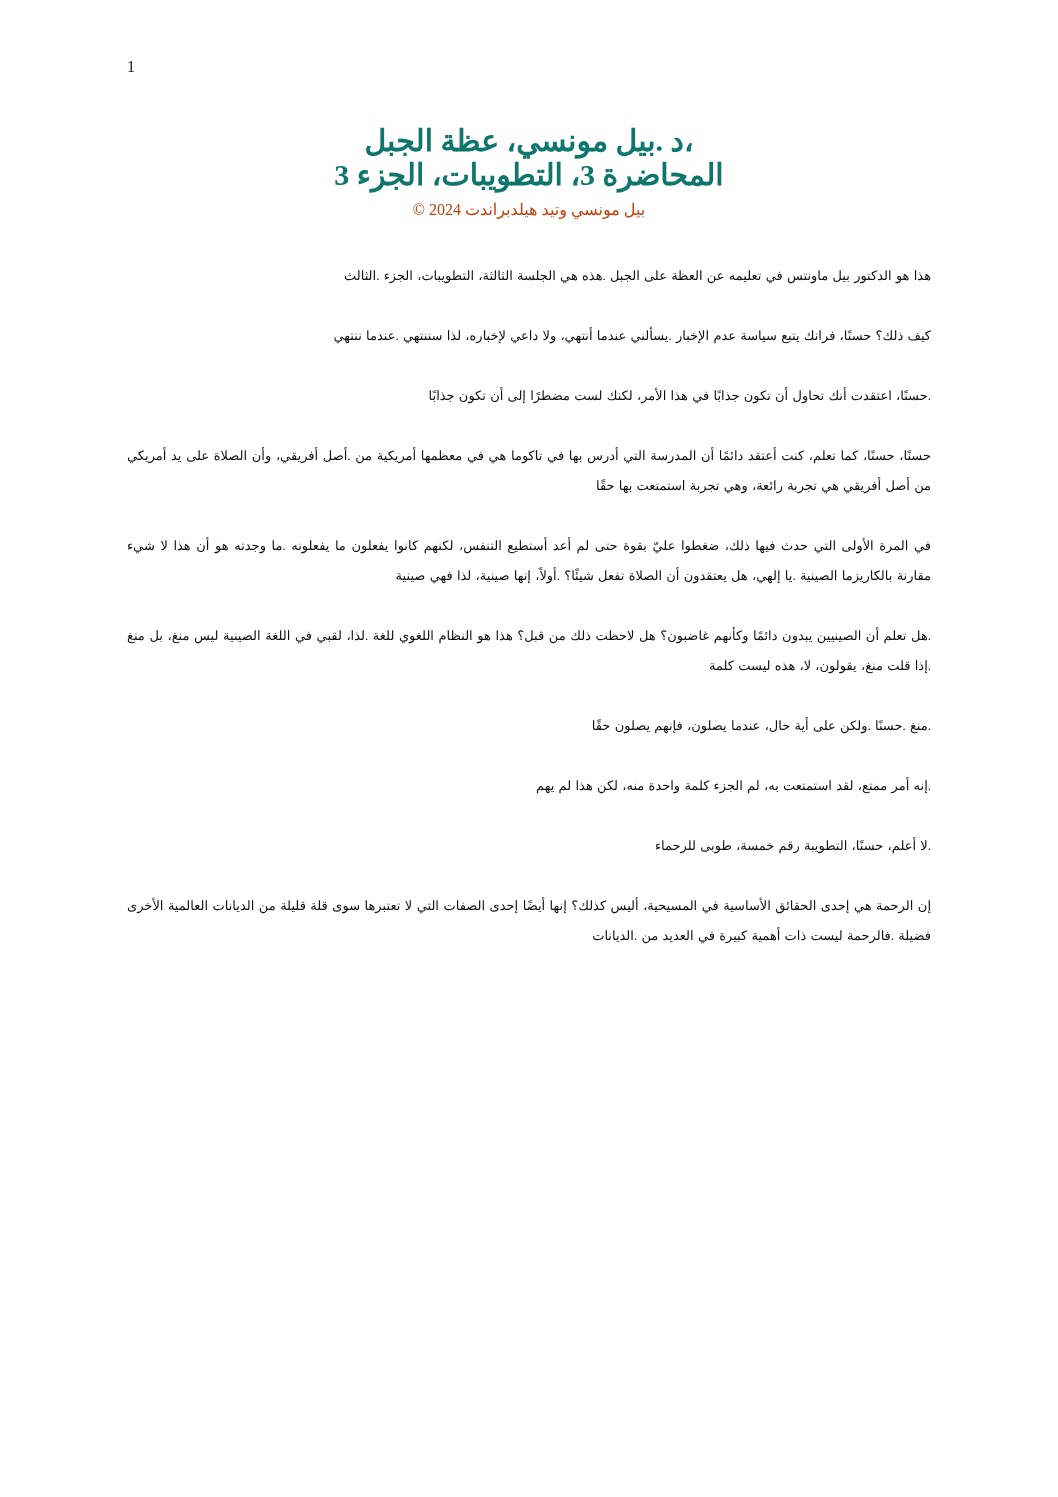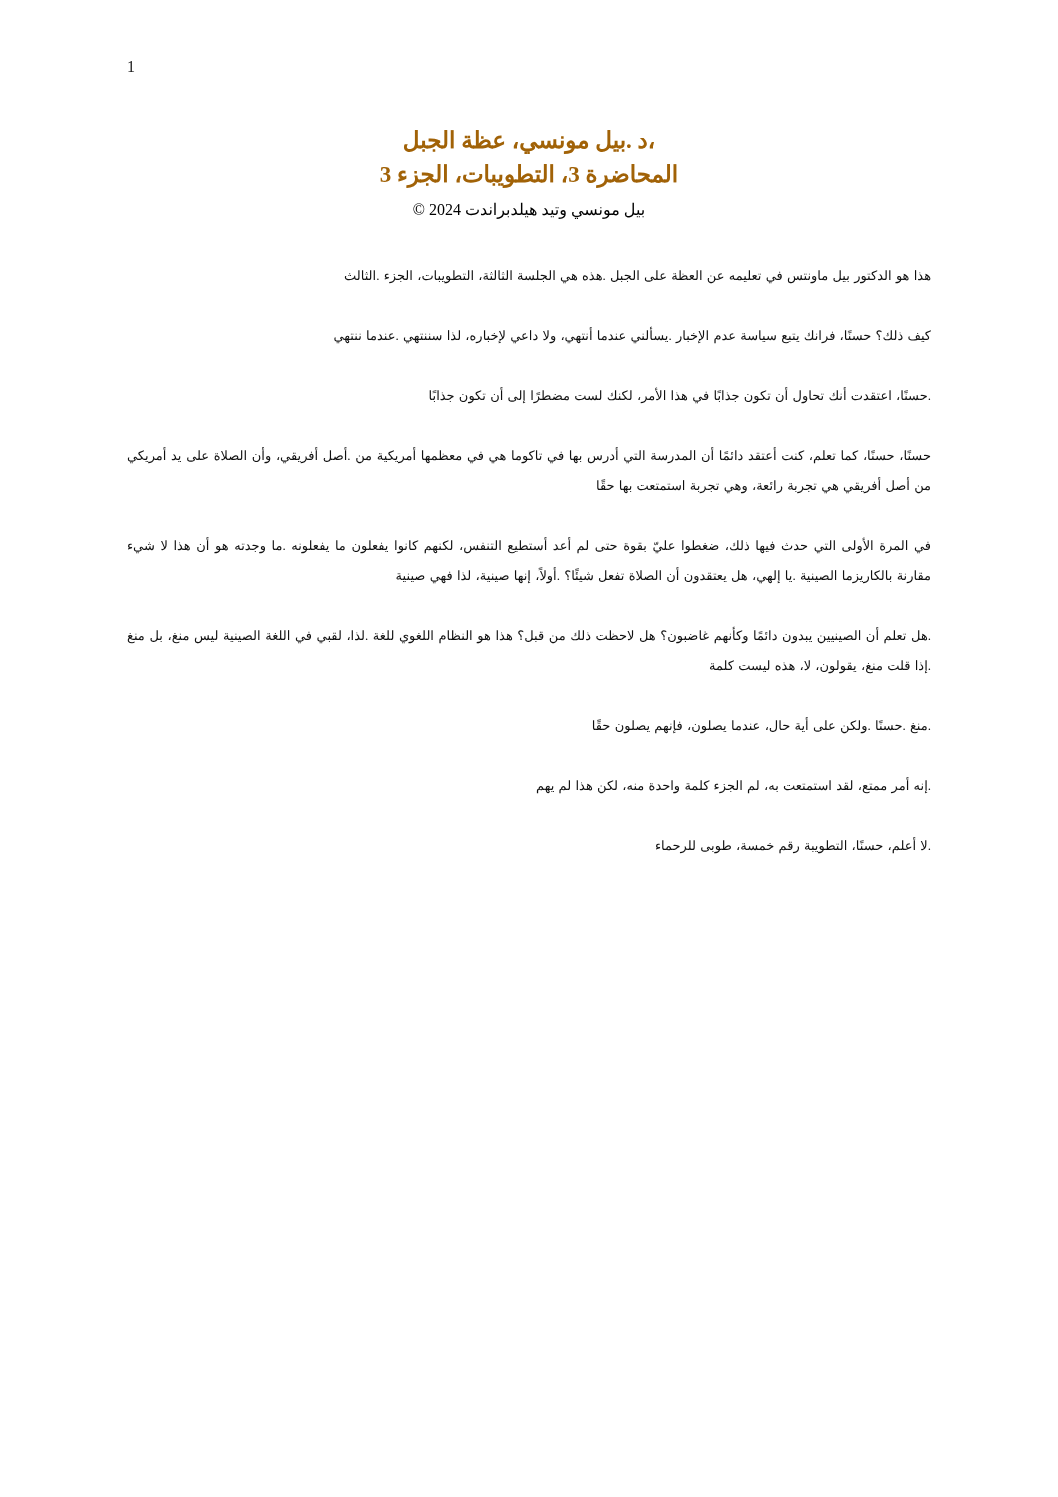--- a/index.html
+++ b/index.html
@@ -27,33 +27,33 @@
     color: #1b1b1b;
   }
 
   .doc-header {
     margin-top: 48px;
     text-align: center;
   }
 
   .title-line {
     direction: rtl;
-    font-size: 23px;
+    font-size: 30px;
     font-weight: 700;
     line-height: 34px;
-    color: #a16207;
+    color: #0f766e;
   }
 
   .copyright {
     direction: rtl;
     margin-top: 8px;
     font-size: 16px;
     font-weight: 400;
     letter-spacing: 2px;
-    color: #000000;
+    color: #c2410c;
   }
 
   .doc-body {
     direction: rtl;
     margin-top: 42px;
     font-size: 13px;
     line-height: 30px;
     color: #101010;
   }
 
@@ -80,15 +80,16 @@
   <main class="doc-body" dir="rtl">
       <p class="para">هذا هو الدكتور بيل ماونتس في تعليمه عن العظة على الجبل .هذه هي الجلسة الثالثة، التطويبات، الجزء .الثالث</p>
       <p class="para">كيف ذلك؟ حسنًا، فرانك يتبع سياسة عدم الإخبار .يسألني عندما أنتهي، ولا داعي لإخباره، لذا سننتهي .عندما ننتهي</p>
       <p class="para">.حسنًا، اعتقدت أنك تحاول أن تكون جذابًا في هذا الأمر، لكنك لست مضطرًا إلى أن تكون جذابًا</p>
       <p class="para">حسنًا، حسنًا، كما تعلم، كنت أعتقد دائمًا أن المدرسة التي أدرس بها في تاكوما هي في معظمها أمريكية من .أصل أفريقي، وأن الصلاة على يد أمريكي من أصل أفريقي هي تجربة رائعة، وهي تجربة استمتعت بها حقًا</p>
       <p class="para">في المرة الأولى التي حدث فيها ذلك، ضغطوا عليّ بقوة حتى لم أعد أستطيع التنفس، لكنهم كانوا يفعلون ما يفعلونه .ما وجدته هو أن هذا لا شيء مقارنة بالكاريزما الصينية .يا إلهي، هل يعتقدون أن الصلاة تفعل شيئًا؟ .أولاً، إنها صينية، لذا فهي صينية</p>
       <p class="para">.هل تعلم أن الصينيين يبدون دائمًا وكأنهم غاضبون؟ هل لاحظت ذلك من قبل؟ هذا هو النظام اللغوي للغة .لذا، لقبي في اللغة الصينية ليس منغ، بل منغ .إذا قلت منغ، يقولون، لا، هذه ليست كلمة</p>
       <p class="para">.منغ .حسنًا .ولكن على أية حال، عندما يصلون، فإنهم يصلون حقًا</p>
       <p class="para">.إنه أمر ممتع، لقد استمتعت به، لم الجزء كلمة واحدة منه، لكن هذا لم يهم</p>
       <p class="para">.لا أعلم، حسنًا، التطويبة رقم خمسة، طوبى للرحماء</p>
+      <p class="para">إن الرحمة هي إحدى الحقائق الأساسية في المسيحية، أليس كذلك؟ إنها أيضًا إحدى الصفات التي لا تعتبرها سوى قلة قليلة من الديانات العالمية الأخرى فضيلة .فالرحمة ليست ذات أهمية كبيرة في العديد من .الديانات</p>
     </main>
 
 </div>
 
 </body></html>

